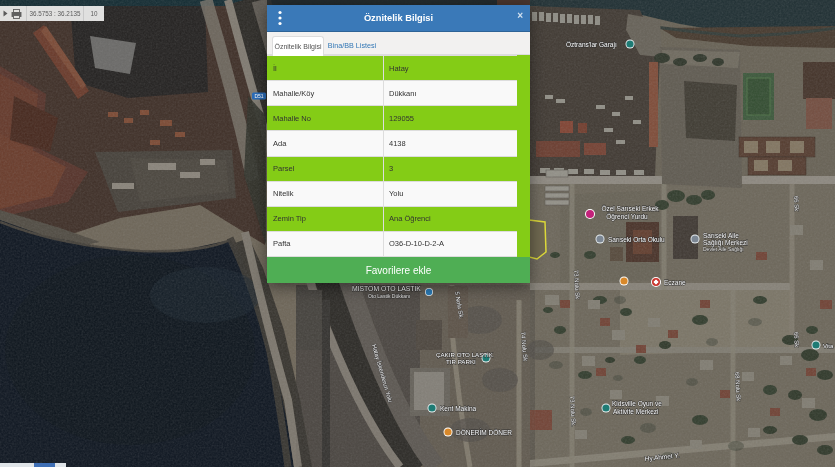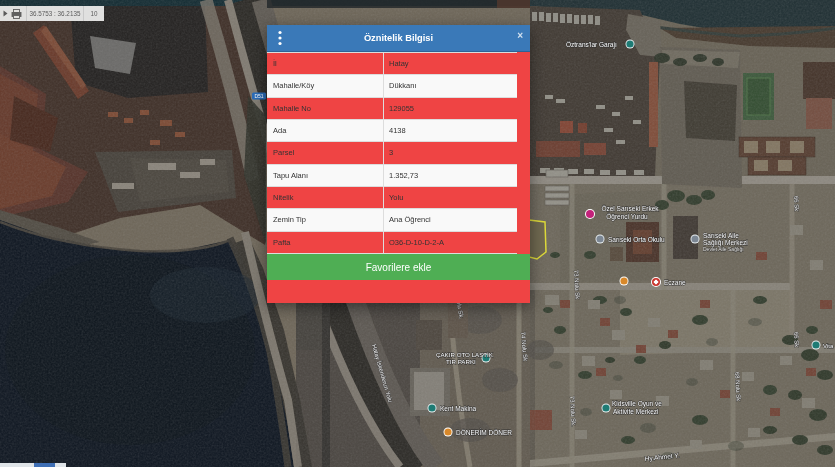--- a/index.html
+++ b/index.html
@@ -1,21 +1,21 @@
 <!DOCTYPE html>
 <html><head><meta charset="utf-8">
 <style>
 html,body{margin:0;padding:0;background:#222}
 #stage{position:relative;width:835px;height:467px;overflow:hidden;font-family:"Liberation Sans",sans-serif;background:#6f675c}
 #map{position:absolute;left:0;top:0;filter:blur(0.35px)}
 
 #toolbar{position:absolute;left:0;top:6px;width:104px;height:15px;background:#e0e0df;display:flex;align-items:center;font-size:6.3px;color:#5c5c5c}
 #toolbar .sep{width:1px;height:15px;background:#c9c9c9}
 
-#modal{position:absolute;left:267px;top:25px;width:263px;height:278px;background:#ef4444;box-shadow:0 4px 14px rgba(0,0,0,.45);font-family:"Liberation Sans",sans-serif}
+#modal{position:absolute;left:267px;top:5px;width:263px;height:278px;background:#84cc16;box-shadow:0 4px 14px rgba(0,0,0,.45);font-family:"Liberation Sans",sans-serif}
 #mhead{height:26px;background:#3a79b8;border-bottom:1px solid #2e6396;display:flex;align-items:center;position:relative}
 
 #mhead .title{position:absolute;left:0;right:0;text-align:center;color:#fff;font-size:9.3px;font-weight:bold}
 #mhead .close{position:absolute;right:7px;top:5px;color:rgba(255,255,255,.78);font-size:10px;font-weight:bold}
 #tabs{height:22px;background:#f2f1f0;border-bottom:1px solid #ddd;position:relative}
 #tab1{position:absolute;left:5px;top:4px;width:50px;height:19px;background:#fff;border:1px solid #ddd;border-bottom:none;border-radius:3px 3px 0 0;color:#555;font-size:7px;display:flex;align-items:center;justify-content:center;white-space:nowrap}
 #tab2{position:absolute;left:62px;top:4px;width:46px;height:19px;color:#3277b5;font-size:7.2px;display:flex;align-items:center;justify-content:center;white-space:nowrap}
 table.attr{border-collapse:collapse;width:250px;height:202px;table-layout:fixed;font-size:7.5px;color:#333}
 table.attr td{border:1px solid #ddd;padding:0 0 0 6px;vertical-align:middle;overflow:hidden;white-space:nowrap}
 table.attr td:first-child{width:110px;border-left:none}
@@ -365,20 +365,24 @@
 <div id="modal">
  <div id="mhead">
         <svg class="dots" width="8" height="16" viewBox="0 0 8 16" style="margin-left:9px">
           <circle cx="4" cy="2.5" r="1.6" fill="#fff"></circle>
           <circle cx="4" cy="8" r="1.6" fill="#fff"></circle>
           <circle cx="4" cy="13.5" r="1.6" fill="#fff"></circle>
         </svg>
         <div class="title">Öznitelik Bilgisi</div>
         <div class="close">×</div>
       </div>
+ <div id="tabs">
+        <div id="tab1">Öznitelik Bilgisi</div>
+        <div id="tab2">Bina/BB Listesi</div>
+      </div>
  <table class="attr">
   <tbody>
           <tr>
             <td>İl</td>
             <td>Hatay</td>
           </tr>
   <tr>
             <td>Mahalle/Köy</td>
             <td>Dükkanı</td>
           </tr>
@@ -386,24 +390,20 @@
             <td>Mahalle No</td>
             <td>129055</td>
           </tr>
   <tr>
             <td>Ada</td>
             <td>4138</td>
           </tr>
   <tr>
             <td>Parsel</td>
             <td>3</td>
-          </tr>
-  <tr>
-            <td>Tapu Alanı</td>
-            <td>1.352,73</td>
           </tr>
   <tr>
             <td>Nitelik</td>
             <td>Yolu</td>
           </tr>
   <tr>
             <td>Zemin Tip</td>
             <td>Ana Öğrenci</td>
           </tr>
   <tr>

